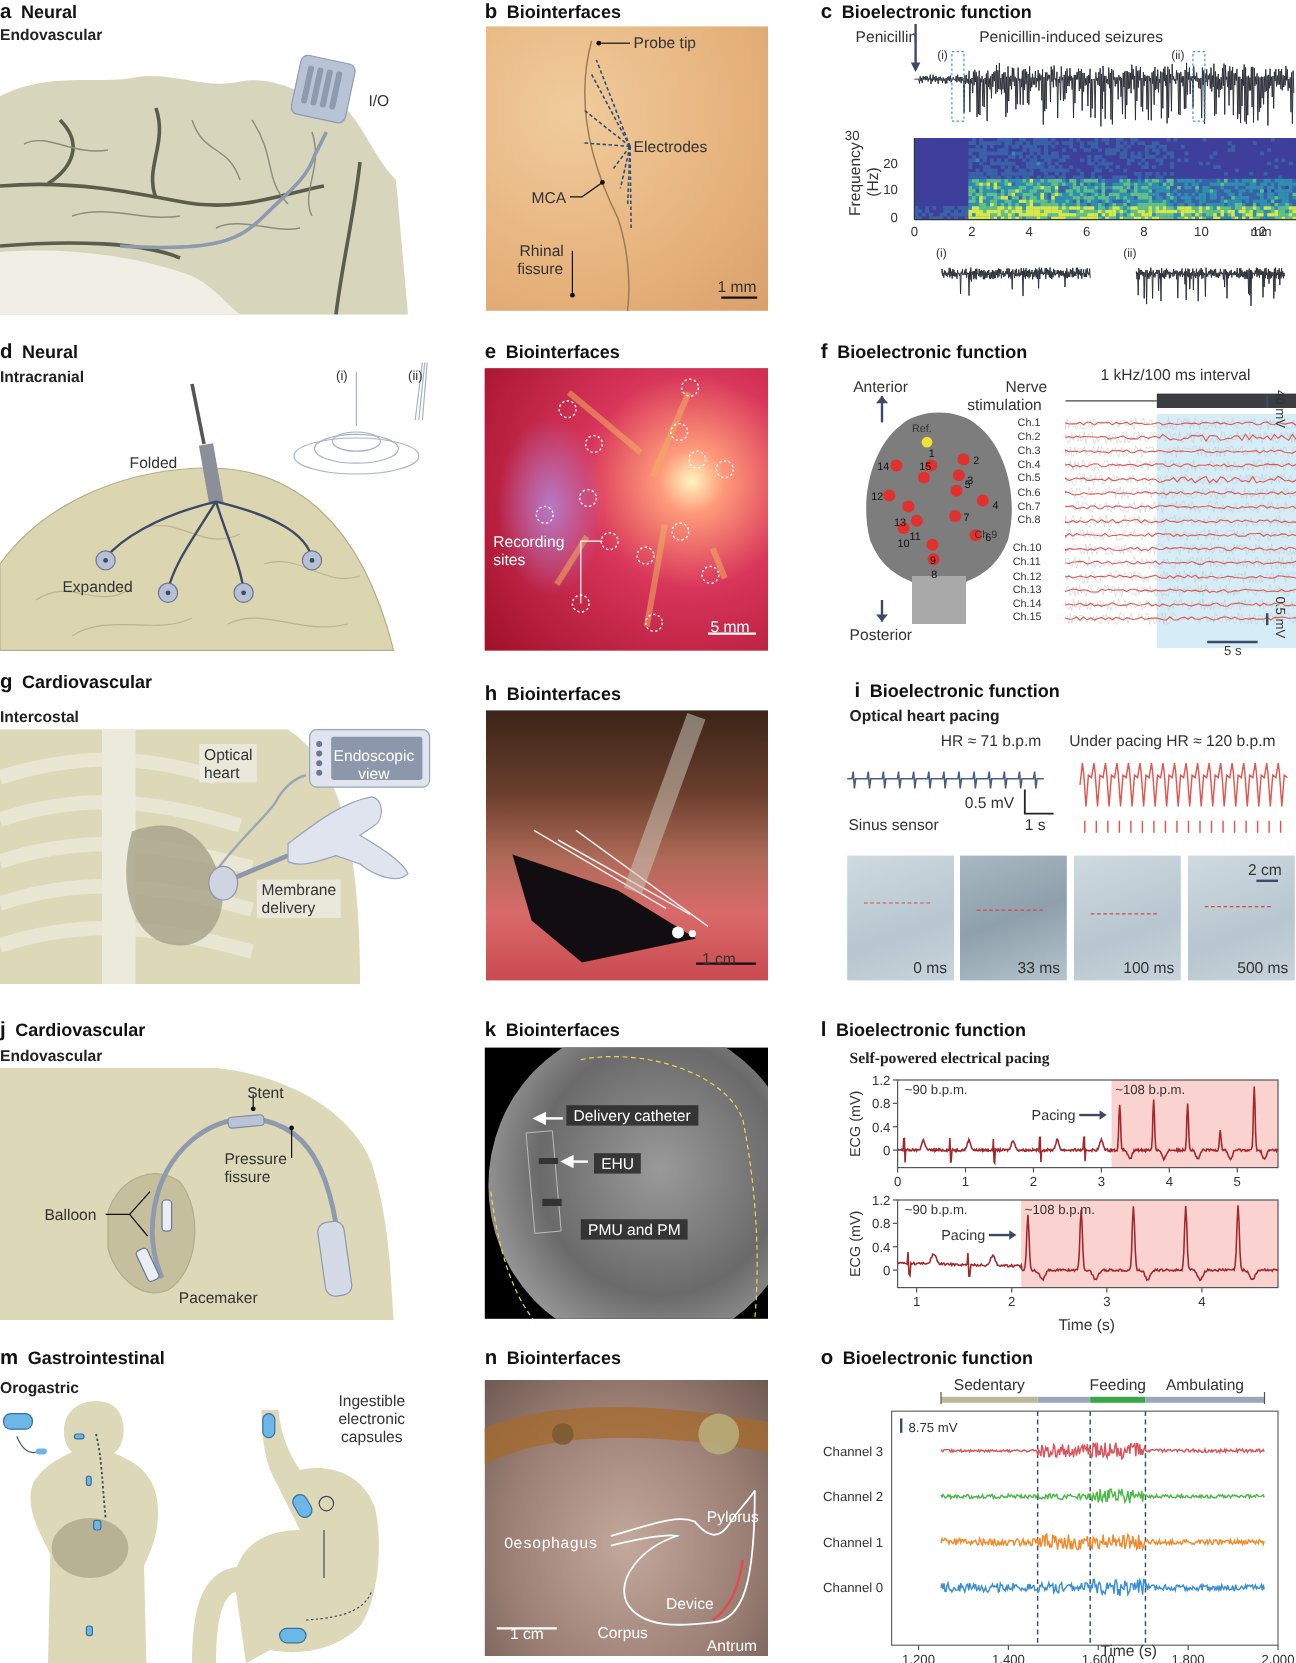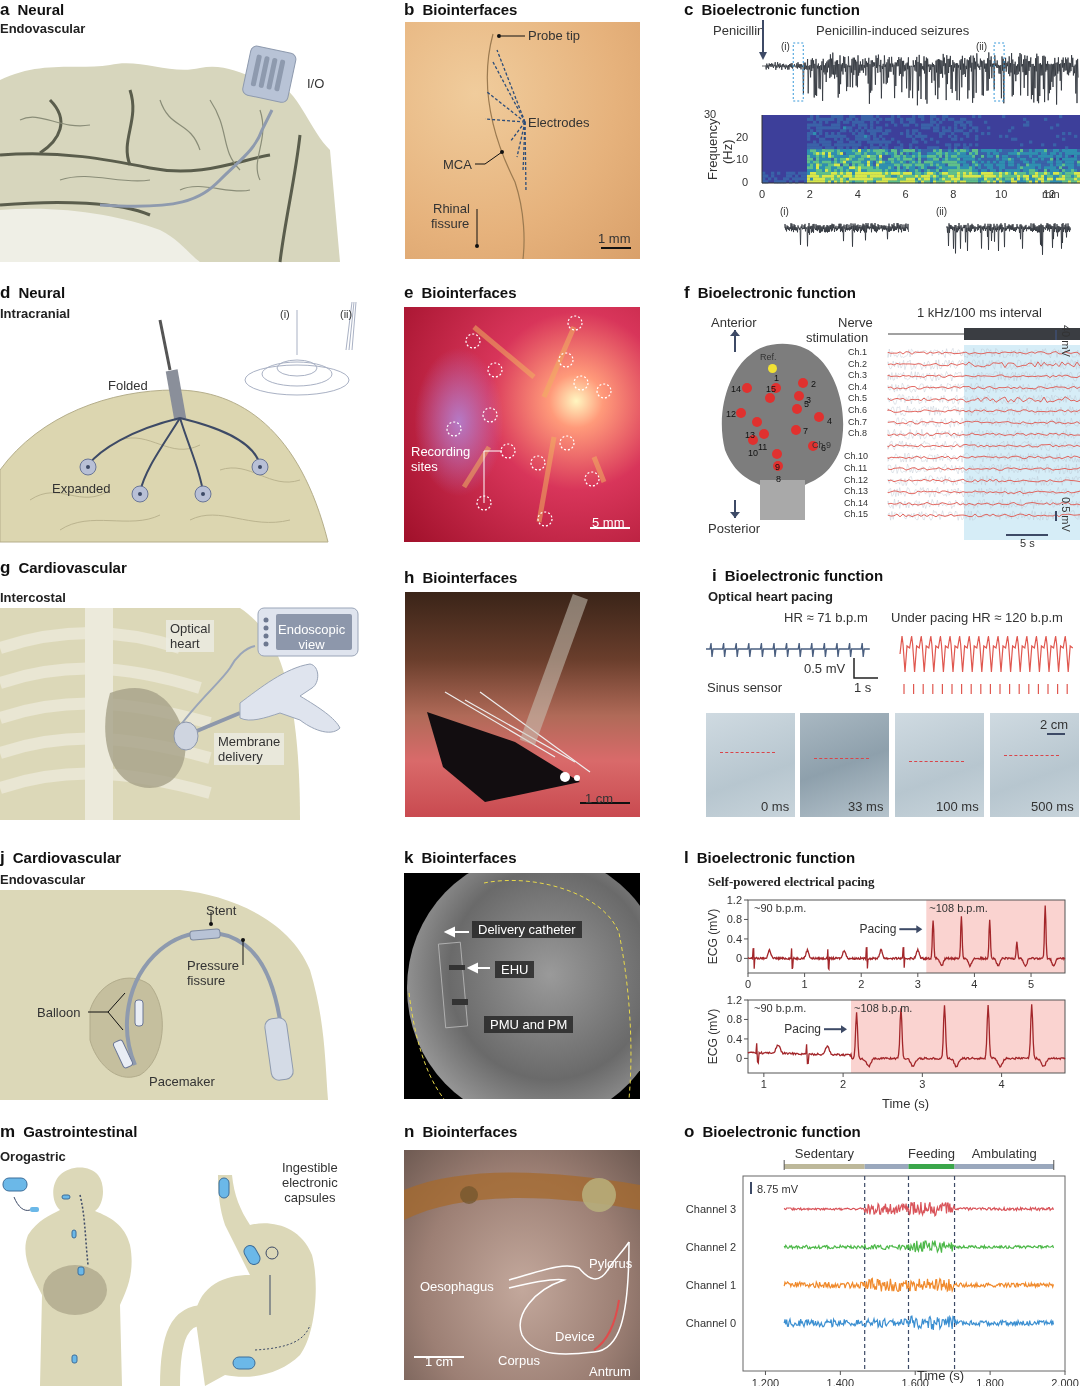--- a/index.html
+++ b/index.html
@@ -2021,21 +2021,21 @@
   <path d="M0,40 C60,15 150,20 236,35 L236,60 C150,45 60,40 0,70 Z" fill="#a5692c" opacity=".75"></path>
   <circle cx="195" cy="45" r="17" fill="#b8b07c" opacity=".85"></circle>
     <circle cx="65" cy="45" r="9" fill="#75582e" opacity=".8"></circle>
   <g stroke="#fff" stroke-width="1.5" fill="none">
     <path d="M105,130 C140,120 160,112 175,118 C185,130 195,135 205,118 C210,110 220,100 225,92"></path>
     <path d="M105,138 C130,132 150,128 160,130 C130,140 110,165 118,185 C130,208 165,205 190,202 C215,200 225,170 225,92"></path>
   </g>
   <path d="M215,150 C212,170 205,190 190,200" stroke="#e04c4c" stroke-width="2" fill="none"></path>
   <line x1="10" y1="207" x2="60" y2="207" stroke="#fff" stroke-width="2"></line>
 </svg>
-<div class="lbl-w" style="left:420px;top:1279px;">Oesophagus</div>
+<div class="lbl-w" style="left:420px;top:1279px;font-family:Liberation Mono, monospace;">Oesophagus</div>
 <div class="lbl-w" style="left:589px;top:1256px;">Pylorus</div>
 <div class="lbl-w" style="left:555px;top:1329px;">Device</div>
 <div class="lbl-w" style="left:498px;top:1353px;">Corpus</div>
 <div class="lbl-w" style="left:589px;top:1364px;">Antrum</div>
 <div class="lbl-w" style="left:425px;top:1354px;">1 cm</div>
 
 <div class="plabel" style="left:684px;top:1122px;"><span class="ltr">o</span><span>Bioelectronic function</span></div>
 <svg id="o-chart" style="left:680px;top:1140px;" width="400" height="246">
     <rect x="104.18604651162791" y="24" width="80.50000000000001" height="5" fill="#bdb89a"></rect>
     <text x="144.43604651162792" y="18" text-anchor="middle" font-size="13" fill="#333" font-family="Liberation Sans, sans-serif">Sedentary</text>

